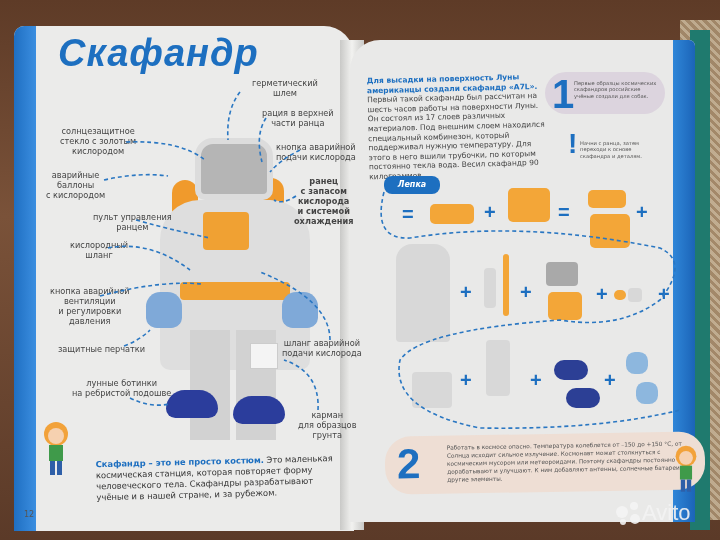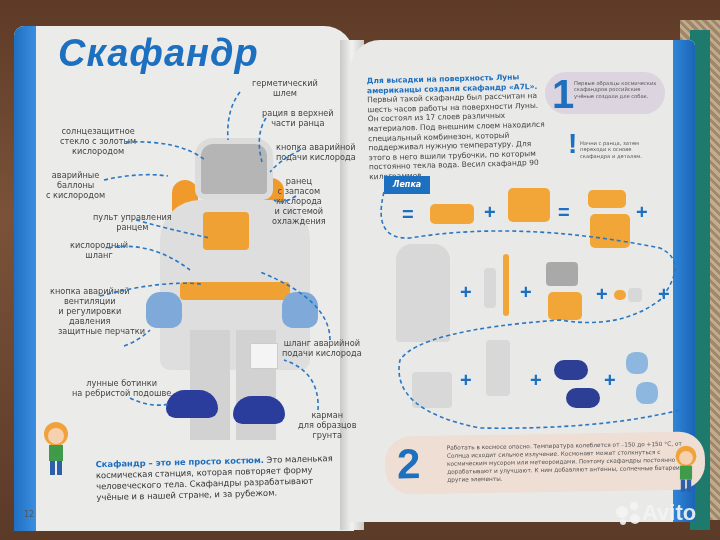--- a/index.html
+++ b/index.html
@@ -29,29 +29,29 @@
   .body-text { position: absolute; left: 96px; top: 456px; width: 250px; font-size: 8.4px; line-height: 11px; color: #333; transform: rotate(-1.5deg); }
   .body-text b { color: #1d6fc0; }
   .page-num { position: absolute; left: 24px; top: 510px; font-size: 8px; color: #555; }
   .kid { position: absolute; width: 32px; height: 60px; }
 
   .rt-text { position: absolute; left: 368px; top: 74px; width: 180px; font-size: 7.5px; line-height: 9.6px; color: #444; transform: rotate(-1.5deg); }
   .rt-text b { color: #1d6fc0; }
   .note1 { position: absolute; left: 545px; top: 72px; width: 120px; height: 42px; background: #dcd4de; border-radius: 22px; }
   .num { position: absolute; font-family: "Liberation Sans", sans-serif; font-weight: bold; color: #1d6fc0; }
   .note-text { position: absolute; font-size: 5.2px; line-height: 6.4px; color: #555; }
-  .lepka { position: absolute; left: 384px; top: 176px; width: 46px; height: 18px; background: #1d6fc0; color: #fff; border-radius: 0; font-size: 8px; font-style: italic; font-weight: bold; text-align: center; line-height: 18px; }
+  .lepka { position: absolute; left: 384px; top: 176px; width: 56px; height: 18px; background: #1d6fc0; color: #fff; border-radius: 8px; font-size: 8px; font-style: italic; font-weight: bold; text-align: center; line-height: 18px; }
   .op { position: absolute; font-family: "Liberation Sans", sans-serif; font-weight: bold; color: #1d6fc0; font-size: 20px; line-height: 20px; }
   .orange { position: absolute; background: #f3a638; border-radius: 5px; }
   .grey { position: absolute; background: #d8d8d8; border-radius: 4px; }
   .blue-boot { position: absolute; width: 34px; height: 20px; background: #2c3f95; border-radius: 12px; }
   .lt-glove { position: absolute; width: 22px; height: 22px; background: #8db7de; border-radius: 40%; }
   .note2 { position: absolute; left: 385px; top: 434px; width: 320px; height: 58px; background: #eeded4; border-radius: 26px; transform: rotate(-1deg); }
   .note2-text { position: absolute; left: 62px; top: 8px; width: 248px; font-size: 5.8px; line-height: 8px; color: #555; }
-  .avito { position: absolute; left: 612px; top: 500px; color: #f4f4f4; font-family: "Liberation Sans", sans-serif; font-weight: bold; font-size: 22px; opacity: .9; }
+  .avito { position: absolute; left: 612px; top: 500px; color: #f4f4f4; font-family: "Liberation Sans", sans-serif; font-weight: normal; font-size: 22px; opacity: .9; }
   .avito-dots span { position: absolute; border-radius: 50%; background: #f4f4f4; opacity: .9; }
   svg.dash { position: absolute; left: 0; top: 0; width: 720px; height: 540px; pointer-events: none; }
 </style>
 </head>
 <body>
 
 <div class="bg-wood"></div>
 <div class="lace"></div>
 <div class="book-cover-edge"></div>
 
@@ -87,34 +87,34 @@
 <div class="lbl" style="left:262px;top:108px;white-space:pre;">рация в верхней
 части ранца</div>
 <div class="lbl" style="left:60px;top:126px;white-space:pre;">солнцезащитное
 стекло с золотым
 кислородом</div>
 <div class="lbl" style="left:276px;top:142px;white-space:pre;">кнопка аварийной
 подачи кислорода</div>
 <div class="lbl" style="left:46px;top:170px;white-space:pre;">аварийные
 баллоны
 с кислородом</div>
-<div class="lbl" style="left:272px;top:176px;white-space:pre;">ранец
+<div class="lbl" style="left:294px;top:176px;white-space:pre;font-weight:bold;">ранец
 с запасом
 кислорода
 и системой
 охлаждения</div>
 <div class="lbl" style="left:82px;top:212px;white-space:pre;margin-left:11px;">пульт управления
 ранцем</div>
 <div class="lbl" style="left:70px;top:240px;white-space:pre;">кислородный
 шланг</div>
 <div class="lbl" style="left:50px;top:286px;white-space:pre;">кнопка аварийной
 вентиляции
 и регулировки
 давления</div>
-<div class="lbl" style="left:58px;top:326px;white-space:pre;">защитные перчатки</div>
+<div class="lbl" style="left:58px;top:344px;white-space:pre;">защитные перчатки</div>
 <div class="lbl" style="left:282px;top:338px;white-space:pre;">шланг аварийной
 подачи кислорода</div>
 <div class="lbl" style="left:72px;top:378px;white-space:pre;">лунные ботинки
 на ребристой подошве</div>
 <div class="lbl" style="left:298px;top:410px;white-space:pre;">карман
 для образцов
 грунта</div>
 
 <svg class="kid" style="left:40px;top:420px;" viewBox="0 0 32 60">
   <circle cx="16" cy="14" r="12" fill="#f2a23a"></circle>

